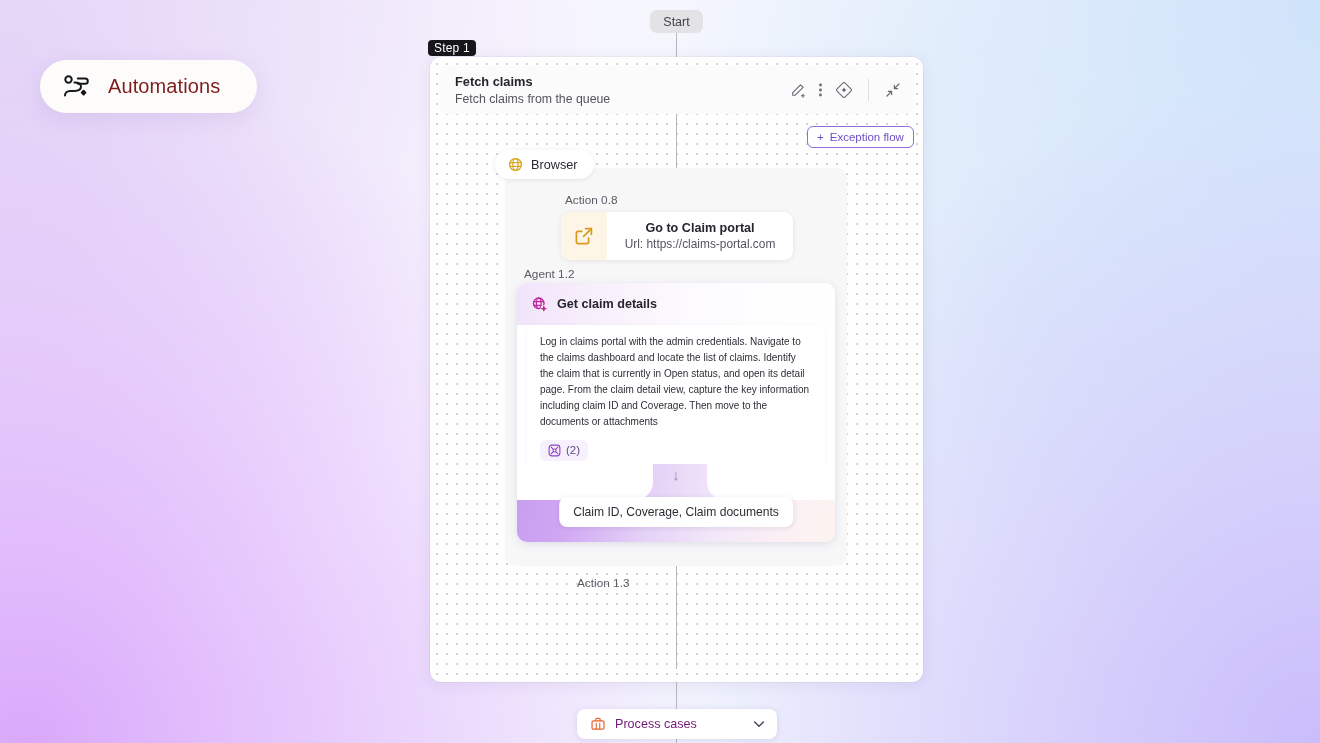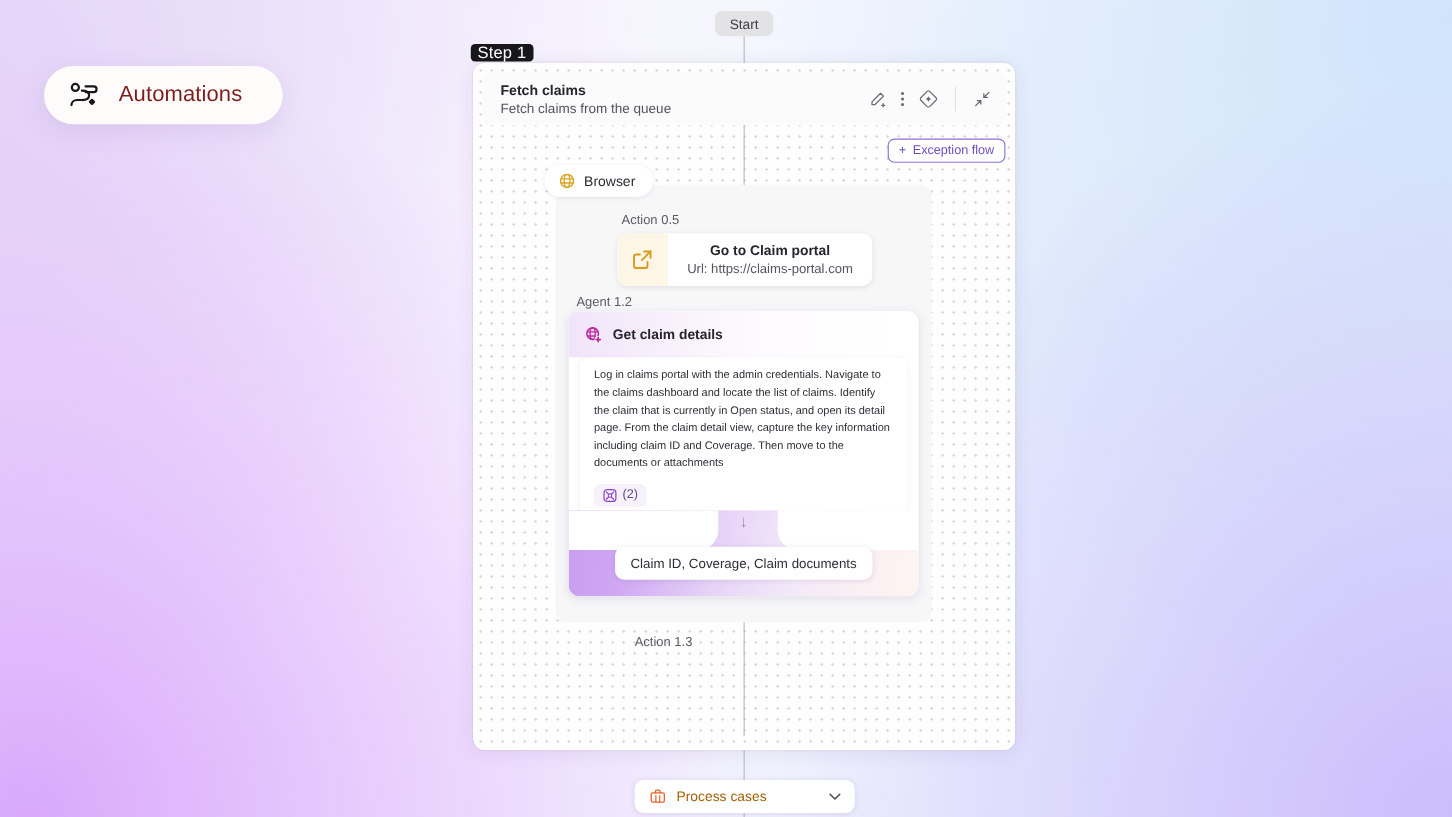--- a/index.html
+++ b/index.html
@@ -62,21 +62,21 @@
     font-size: 12.5px; color: #43414a;
   }
 
   .step-badge {
     position: absolute;
     left: 428px; top: 40px;
     height: 16px;
     background: #17161a;
     color: #fff;
     border-radius: 4px;
-    font-size: 15px;
+    font-size: 12px;
     display: flex; align-items: center;
     padding: 0 6px;
     letter-spacing: .2px;
     z-index: 6;
   }
 
   
   .step-card {
     position: absolute;
     left: 430px; top: 57px;
@@ -261,21 +261,21 @@
   
   .proc-sel {
     position: absolute;
     left: 577px; top: 709px;
     width: 200px; height: 30px;
     background: #ffffff;
     border-radius: 8px;
     display: flex; align-items: center;
     padding: 0 10px 0 13px;
     gap: 9px;
-    font-size: 12.6px; color: #a16207;
+    font-size: 12.6px; color: #701a75;
     box-shadow: 0 1px 6px rgba(70,50,110,.13);
     z-index: 5;
   }
   .proc-sel .chev { margin-left: auto; }
   svg { display: block; }
 </style>
 </head>
 <body>
 
 <div id="stage">
@@ -341,21 +341,21 @@
               <path d="M14 2 9.4 6.6M9.4 6.6h3.2M9.4 6.6V3.4" stroke="#6a6772" stroke-width="1.2" stroke-linecap="round" stroke-linejoin="round"></path>
             </svg>
           </span>
         </div>
       </div>
 
       <div class="vline" style="left:246px;top:57px;height:555px;"></div>
 
       <div class="browser-group dots" style="left:75px;top:111px;"></div>
 
-      <div class="sublabel" style="left:135px;top:136px;">Action 0.5</div>
+      <div class="sublabel" style="left:135px;top:136px;">Action 0.8</div>
       <div class="action-card" style="left:131px;top:155px;width:232px;height:48px;">
         <div class="ic" style="background:#fdf6e7;">
           <svg width="22" height="22" viewBox="0 0 22 22" fill="none">
             <path d="M12.6 3.6h5.8v5.8" stroke="#d99a1e" stroke-width="1.7" stroke-linecap="round" stroke-linejoin="round"></path>
             <path d="M18.4 3.6 10.6 11.4" stroke="#d99a1e" stroke-width="1.7" stroke-linecap="round"></path>
             <path d="M15.6 13.2v3.6a1.8 1.8 0 0 1-1.8 1.8H5.2a1.8 1.8 0 0 1-1.8-1.8V8.2a1.8 1.8 0 0 1 1.8-1.8h3.6" stroke="#d99a1e" stroke-width="1.7" stroke-linecap="round" stroke-linejoin="round"></path>
           </svg>
         </div>
         <div class="body">
           <div class="ttl">Go to Claim portal</div>

